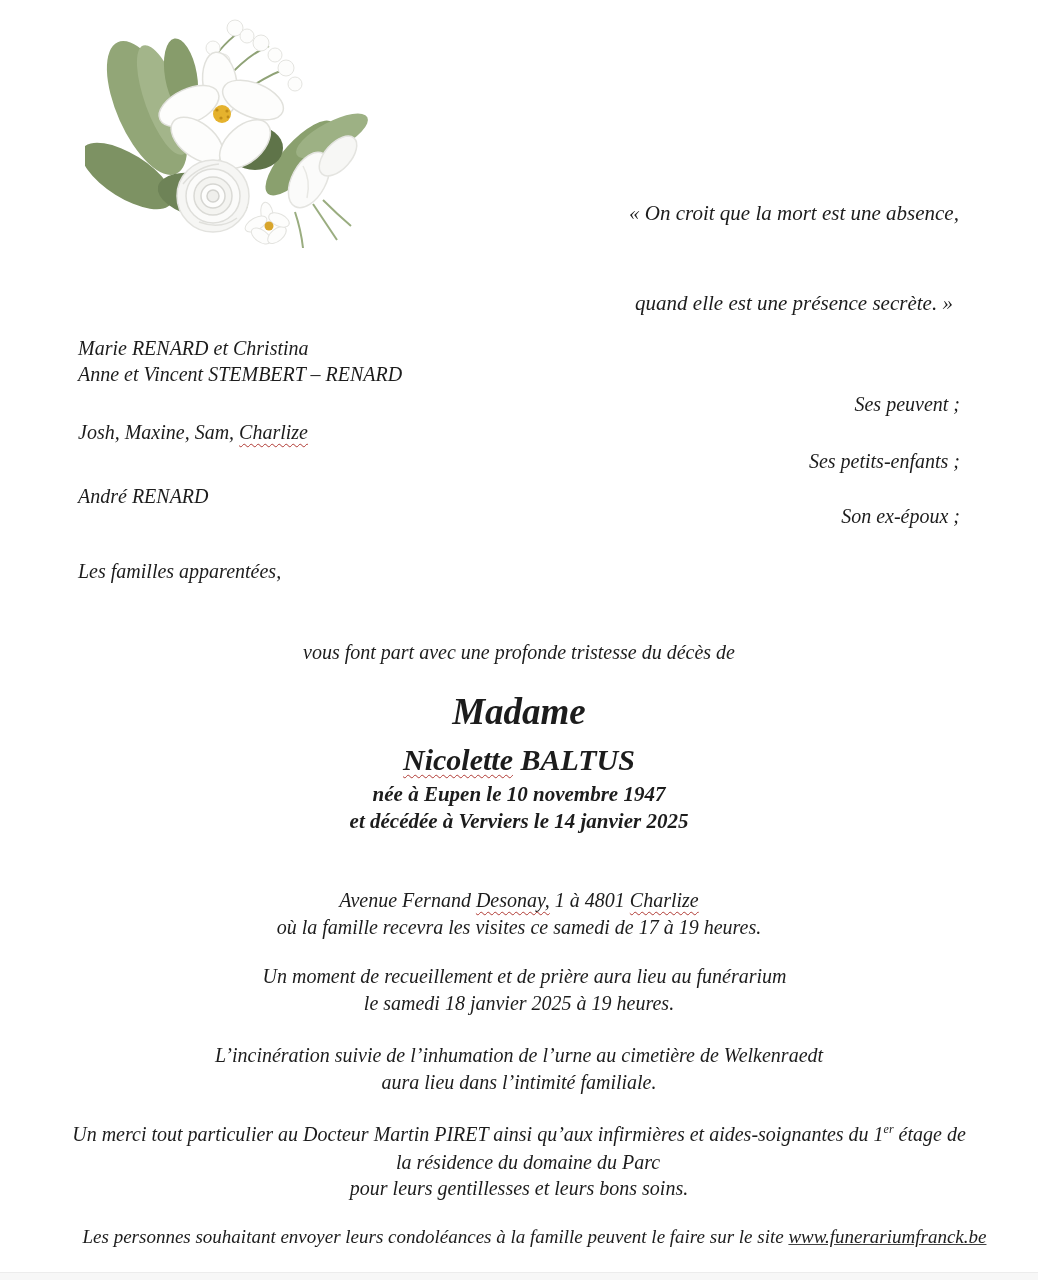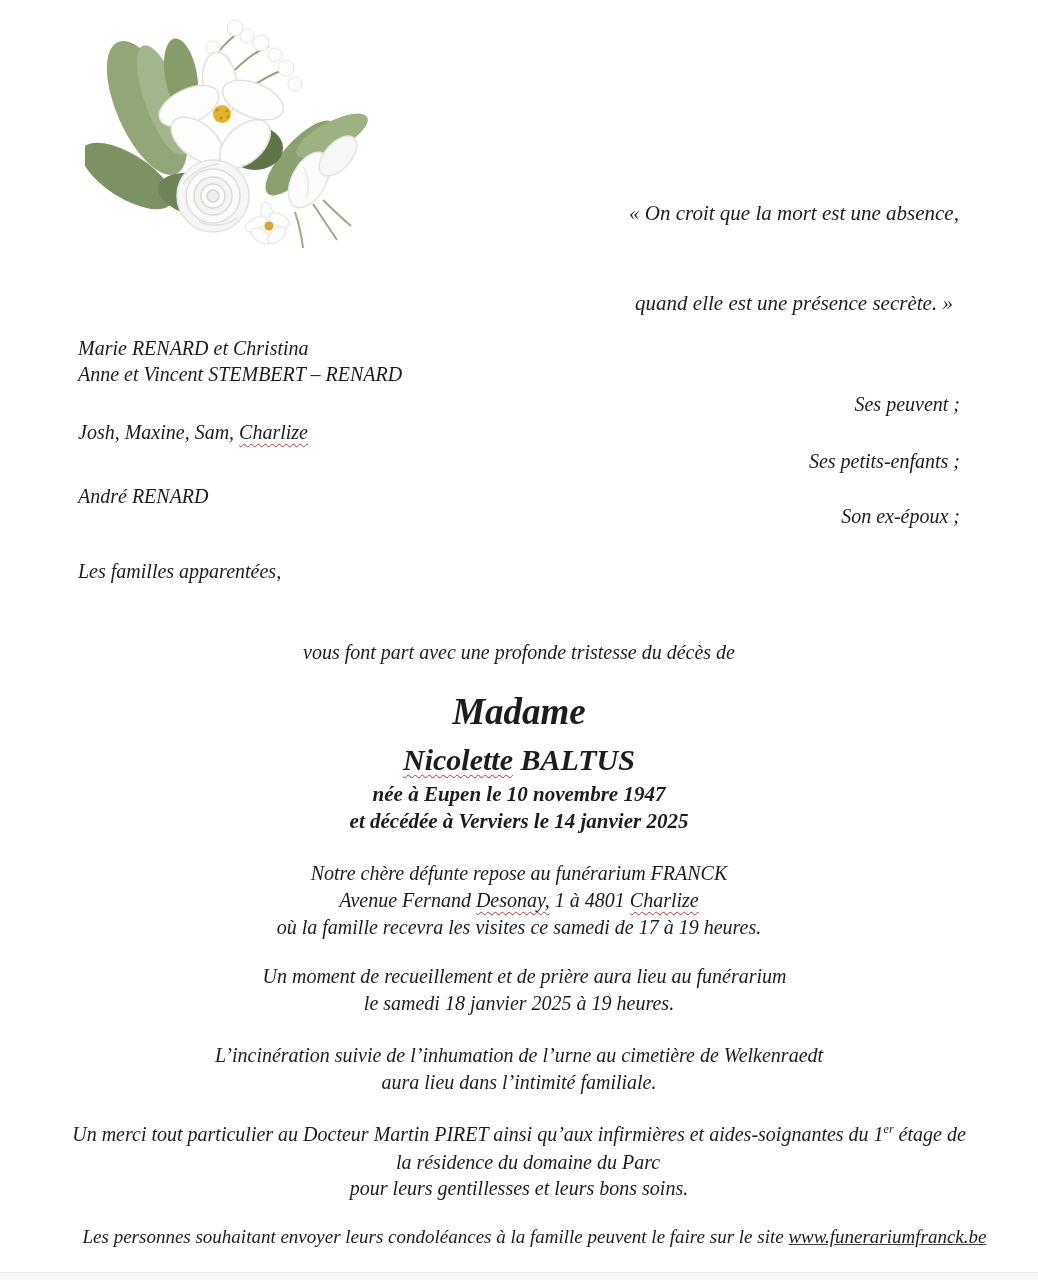--- a/index.html
+++ b/index.html
@@ -140,21 +140,20 @@
   <div class="line" style="top:559px; left:78px;">Les familles apparentées,</div>
 
   <div class="line center" style="top:640px;">vous font part avec une profonde tristesse du décès de</div>
 
   <div class="line center bold title-name" style="top:742px;"><span class="sp-err">Nicolette</span><span> BALTUS</span></div>
   <div class="line center bold title-big" style="top:690px;">Madame</div>
 
   <div class="line center bold sub-bold" style="top:782px;">née à Eupen le 10 novembre 1947</div>
   <div class="line center bold sub-bold" style="top:809px;">et décédée à Verviers le 14 janvier 2025</div>
 
-  <div class="line center" style="top:861px;">Notre chère défunte repose au funérarium FRANCK</div>
   <div class="line center" style="top:888px;"><span>Avenue Fernand </span><span class="sp-err">Desonay,</span><span> 1 à 4801 </span><span class="sp-err">Charlize</span></div>
   <div class="line center" style="top:915px;">où la famille recevra les visites ce samedi de 17 à 19 heures.</div>
 
   <div class="line center" style="top:964px;margin-left:11px;">Un moment de recueillement et de prière aura lieu au funérarium</div>
   <div class="line center" style="top:991px;">le samedi 18 janvier 2025 à 19 heures.</div>
 
   <div class="line center" style="top:1070px;">aura lieu dans l’intimité familiale.</div>
   <div class="line center" style="top:1043px;">L’incinération suivie de l’inhumation de l’urne au cimetière de Welkenraedt</div>
 
   <div class="line center" style="top:1122px;"><span>Un merci tout particulier au Docteur Martin PIRET ainsi qu’aux infirmières et aides-soignantes du 1</span><sup>er</sup><span> étage de</span></div>

